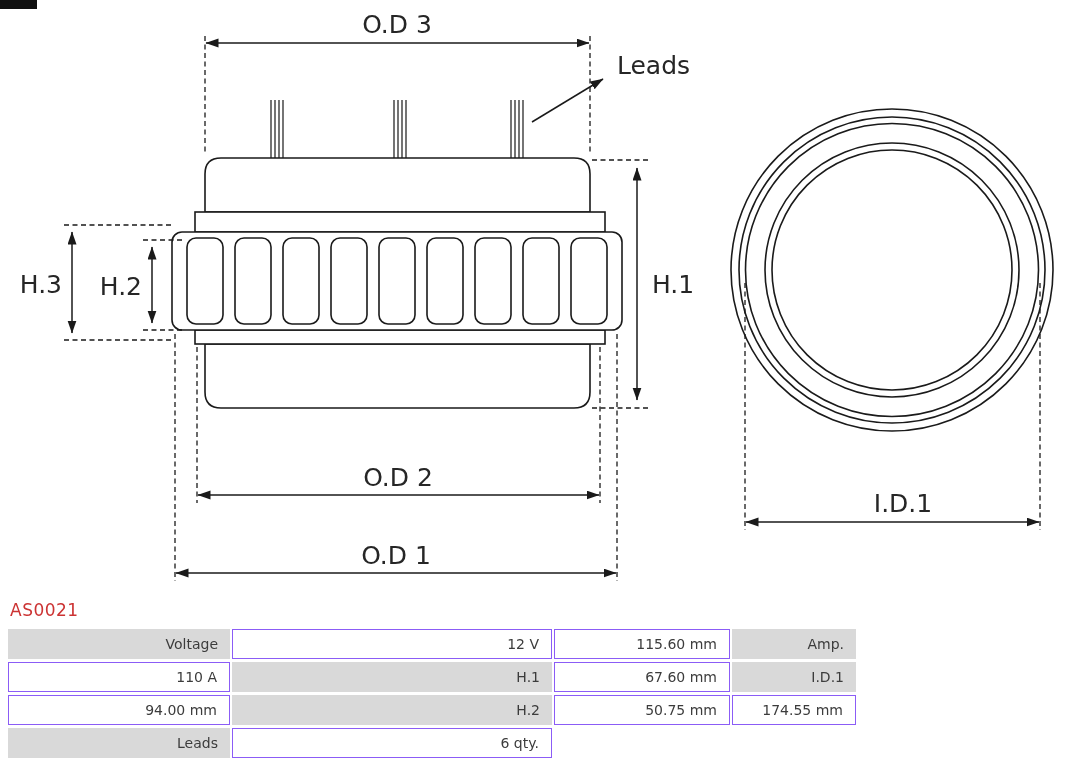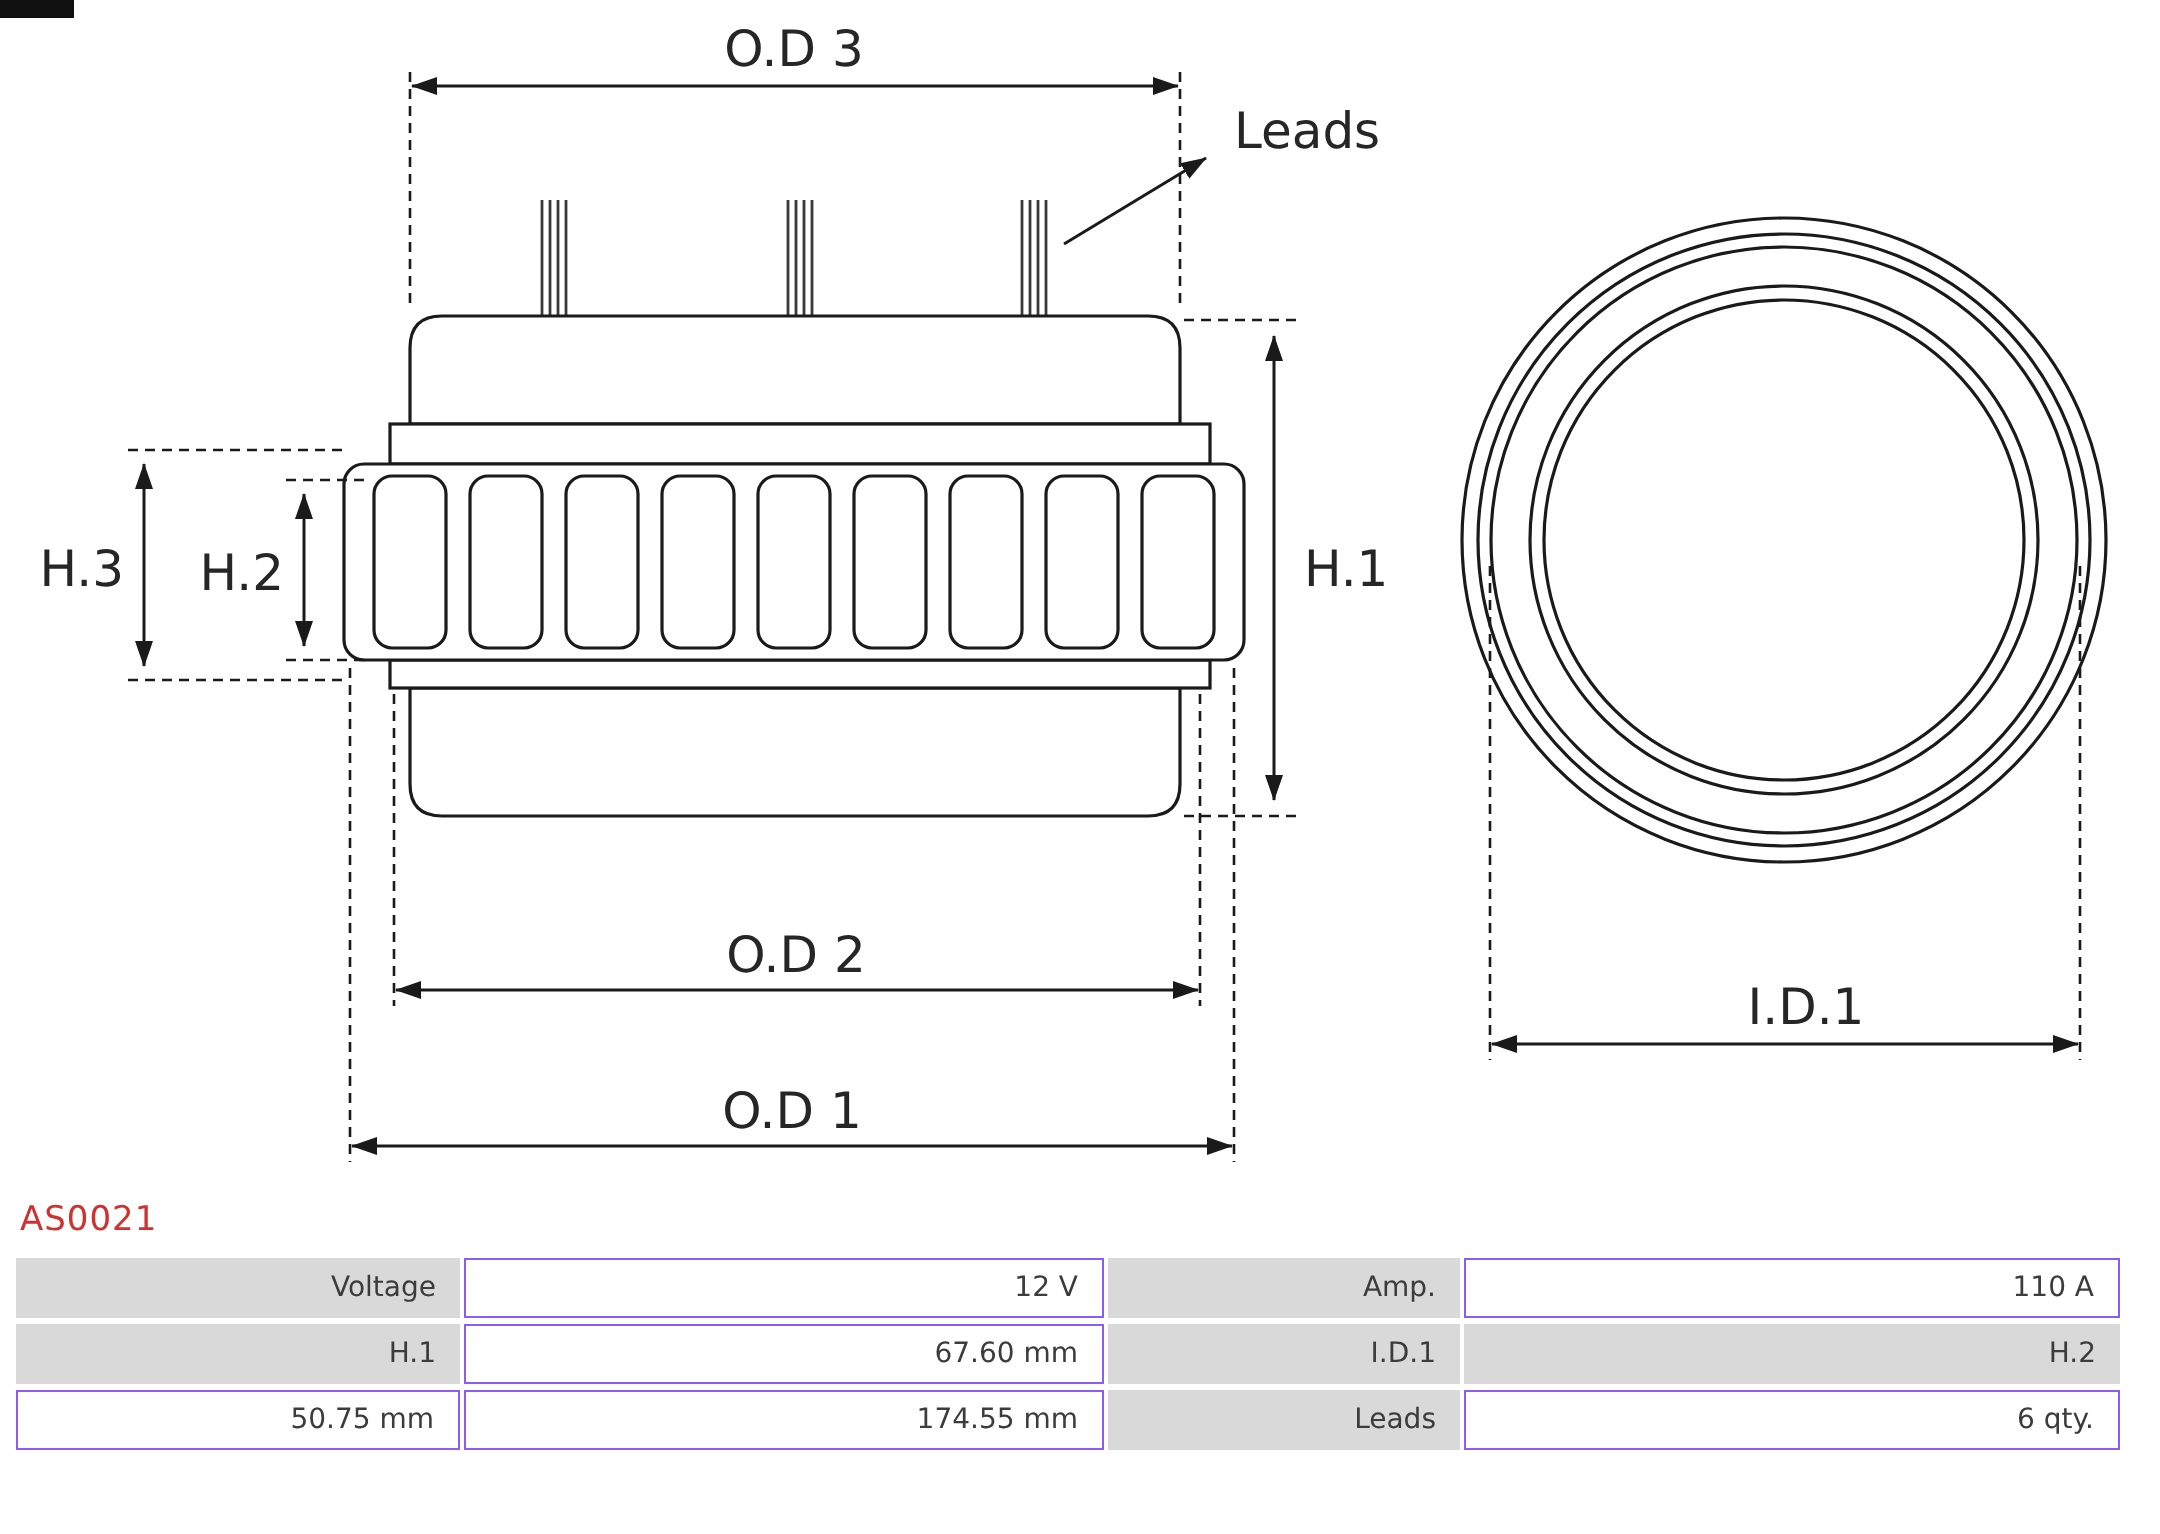--- a/index.html
+++ b/index.html
@@ -21,21 +21,21 @@
   .ln  { stroke:#1a1a1a; stroke-width:1.6; fill:#ffffff; }
   .lnn { stroke:#1a1a1a; stroke-width:1.6; fill:none; }
   .dash{ stroke:#1a1a1a; stroke-width:1.3; fill:none; stroke-dasharray:5 3.5; }
   .dim { stroke:#1a1a1a; stroke-width:1.5; fill:none; }
   .wire{ stroke:#3a3a3a; stroke-width:1.4; }
   .product-code {
     position:absolute; left:10px; top:600px;
     font-size:17px; color:#cc3333; letter-spacing:0.5px;
   }
   .spec-table {
-    position:absolute; left:8px; top:629px; width:1052px;
+    position:absolute; left:8px; top:629px; width:848px;
     display:grid;
     grid-template-columns:222px 320px 176px 1fr;
     column-gap:2px; row-gap:3px;
     font-size:14px; color:#3c3c3c;
   }
   .cell {
     height:30px; display:flex; align-items:center;
     justify-content:flex-end; padding-right:12px;
   }
   .cell.label { background:#d9d9d9; }
@@ -148,26 +148,28 @@
     <text x="903" y="512" text-anchor="middle">I.D.1</text>
   </g>
 </svg>
 
 <div class="product-code" style="color: rgb(204, 51, 51);">AS0021</div>
 
 <div class="spec-table">
 
   <div class="cell label">Voltage</div>
   <div class="cell value">12 V</div>
+  <div class="cell value">115.60 mm</div>
 
   <div class="cell label">Amp.</div>
   <div class="cell value">110 A</div>
   <div class="cell label">H.1</div>
   <div class="cell value">67.60 mm</div>
 
   <div class="cell label">I.D.1</div>
+  <div class="cell value">94.00 mm</div>
   <div class="cell label">H.2</div>
   <div class="cell value">50.75 mm</div>
 
   <div class="cell value">174.55 mm</div>
   <div class="cell label">Leads</div>
   <div class="cell value">6 qty.</div>
 </div>
 
 </body></html>

